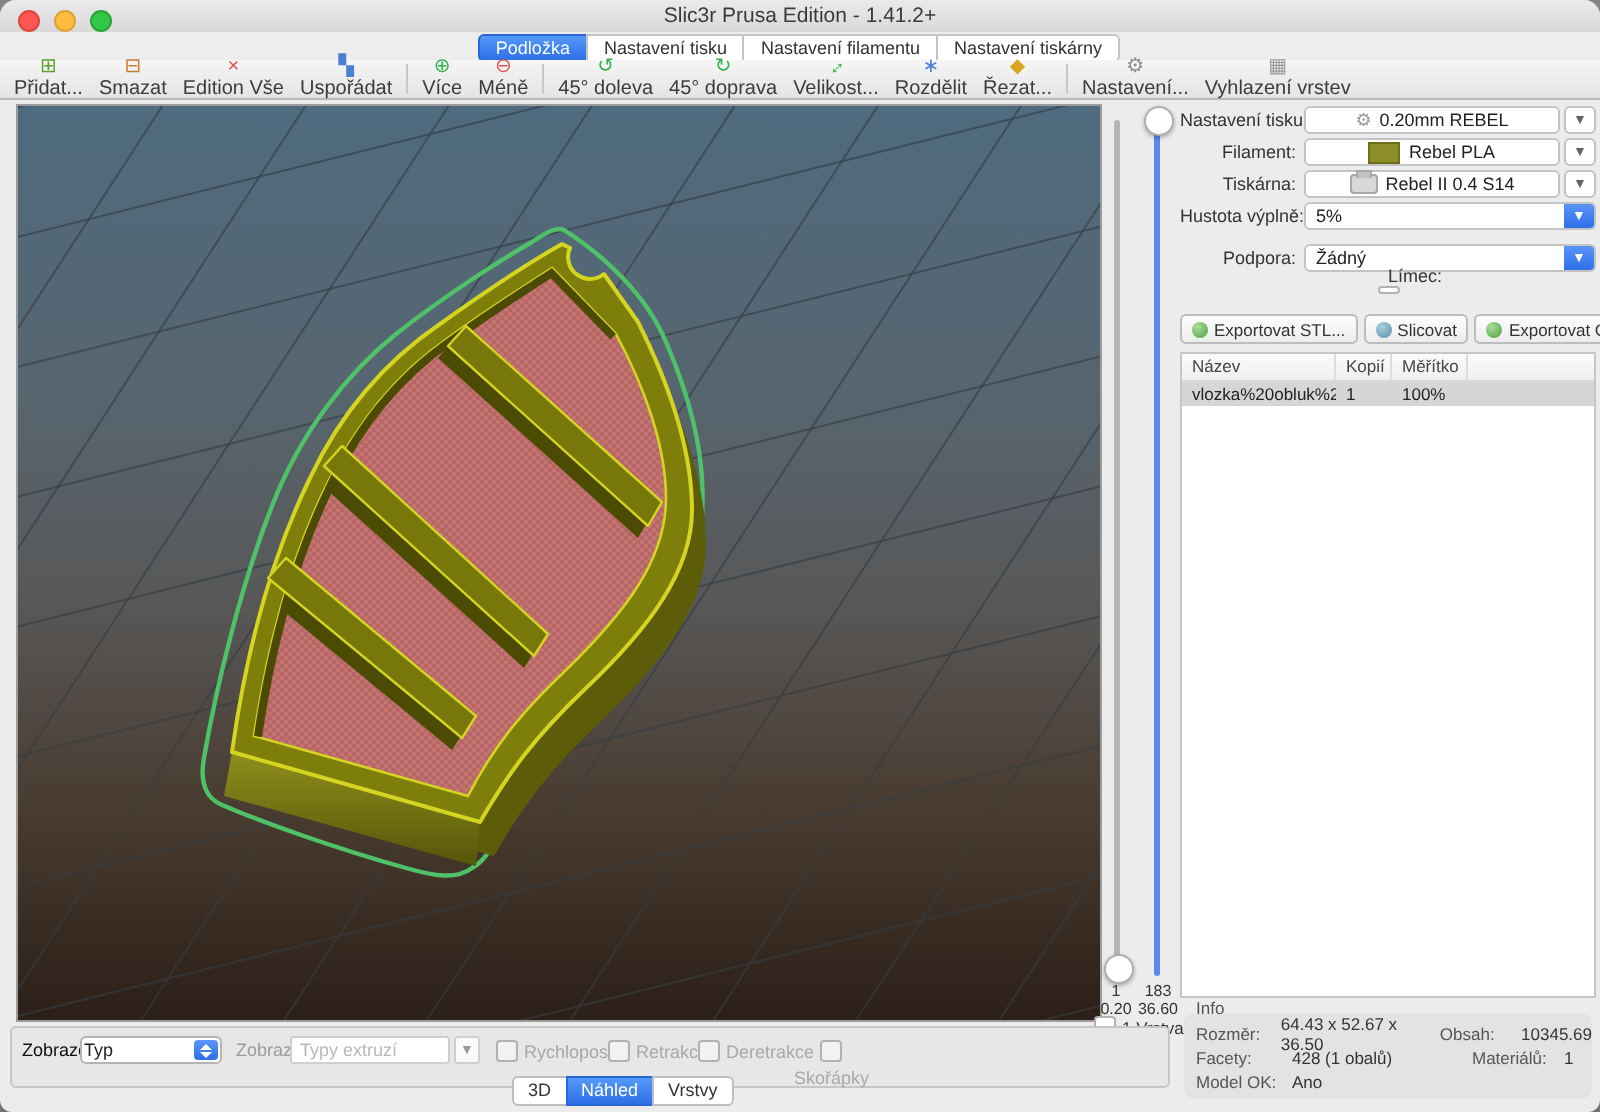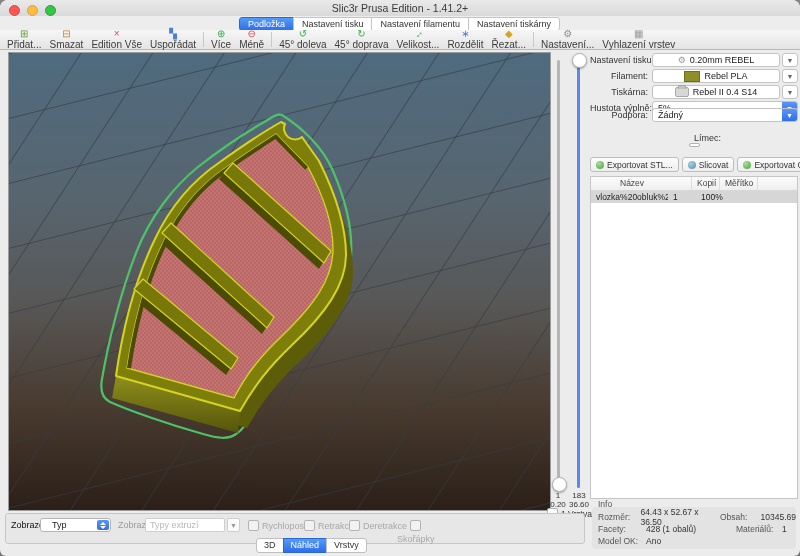--- a/index.html
+++ b/index.html
@@ -59,36 +59,36 @@
   .printericon{width:12px;height:8px;background:#d8d8d8;border:1px solid #a8a8a8;border-radius:2px;position:relative;}
   .printericon:before{content:"";position:absolute;left:2px;right:2px;top:-3px;height:3px;background:#c2c2c2;border:1px solid #a8a8a8;border-bottom:none;}
   .exports{position:absolute;left:0;top:107px;display:flex;gap:3px;}
   .expbtn{height:15px;background:linear-gradient(#fdfdfd,#ededed);border:1px solid #bdbdbd;border-radius:3px;font-size:8.5px;color:#333;display:flex;align-items:center;gap:3px;padding:0 5px;white-space:nowrap;box-sizing:border-box;}
   .dot{width:8px;height:8px;border-radius:50%;}
   .dot-green{background:radial-gradient(circle at 35% 30%,#a8e09a,#4f9e3f);}
   .dot-blue{background:radial-gradient(circle at 35% 30%,#a9cfe0,#5b8fa8);}
   .filetable{position:absolute;left:0;top:126px;width:206px;height:321px;background:#fff;border:1px solid #c6c6c6;font-size:8.5px;}
   .thead{display:flex;height:13px;background:linear-gradient(#fbfbfb,#efefef);border-bottom:1px solid #d8d8d8;color:#444;}
   .th{padding:1px 0 0 5px;border-right:1px solid #ddd;box-sizing:border-box;}
-  .th1{width:77px;margin-left:24px;}.th2{width:28px;}.th3{width:38px;}
+  .th1{width:77px;}.th2{width:28px;}.th3{width:38px;}
   .trow{display:flex;height:12px;background:#d6d6d6;color:#222;align-items:center;}
   .td{padding-left:5px;box-sizing:border-box;white-space:nowrap;overflow:hidden;}
   .td1{width:77px;}.td2{width:28px;}.td3{width:38px;}
   .infolegend{position:absolute;left:8px;top:449px;font-size:8.5px;color:#555;}
   .infobox{position:absolute;left:2px;top:457px;width:204px;height:42px;background:#e3e3e3;border-radius:4px;padding:4px 0 0 6px;box-sizing:border-box;font-size:8.5px;color:#333;}
   .irow{display:flex;height:12px;align-items:center;}
   .il{color:#555;width:48px;}
   .iv{width:90px;}
   .il2{color:#555;width:46px;}
   .iv2{flex:1;}
   
   .bottombar{position:absolute;left:5px;top:463px;width:580px;height:31px;background:#e7e7e7;border:1px solid #c6c6c6;border-radius:3px;box-sizing:border-box;}
   .bblabel{position:absolute;font-size:9px;color:#111;top:6px;}
   .bblabel.dis{color:#9b9b9b;}
-  .viewpopup{position:absolute;left:34px;top:4px;width:71px;height:14px;background:#fff;border:1px solid #b5b5b5;border-radius:3px;box-sizing:border-box;font-size:9px;color:#222;display:flex;align-items:center;padding-left:11px;}
+  .viewpopup{position:absolute;left:34px;top:4px;width:71px;height:14px;background:#fff;border:1px solid #b5b5b5;border-radius:3px;box-sizing:border-box;font-size:9px;color:#222;display:flex;align-items:center;padding-left:1px;}
   .stepper{position:absolute;right:1px;top:1px;width:12px;height:10px;background:linear-gradient(#5a95f8,#2f6fe8);border-radius:2px;display:flex;flex-direction:column;align-items:center;justify-content:center;}
   .stepper i{display:block;width:0;height:0;border-left:3px solid transparent;border-right:3px solid transparent;}
   .stepper .up{border-bottom:3px solid #fff;margin-bottom:1px;}
   .stepper .dn{border-top:3px solid #fff;}
   .extrcombo{position:absolute;left:139px;top:4px;width:80px;height:14px;background:#fff;border:1px solid #cfcfcf;border-radius:2px;box-sizing:border-box;font-size:9px;color:#b8b8b8;display:flex;align-items:center;padding-left:4px;}
   .extrbtn{position:absolute;left:221px;top:4px;width:13px;height:14px;background:#fafafa;border:1px solid #cfcfcf;border-radius:2px;box-sizing:border-box;font-size:7px;color:#999;display:flex;align-items:center;justify-content:center;}
   .bbcb{position:absolute;top:6px;display:flex;align-items:center;gap:3px;}
   .bbcb .lbl{font-size:9px;color:#a8a8a8;white-space:nowrap;}
   .bbcb .cbbox{background:#f2f2f2;}
   .modeseg{position:absolute;left:251px;top:24px;display:flex;}
@@ -298,21 +298,21 @@
       </div>
 
       <div class="prow" style="top:51px;">
         <span class="plabel">Hustota výplně:</span>
         <div class="popup">
           <span>5%</span>
           <span class="popbtn">▼</span>
         </div>
       </div>
 
-      <div class="prow" style="top:58px;align-items:center;">
+      <div class="prow" style="top:72px;align-items:center;">
         <span class="plabel">Podpora:</span>
         <div class="popup">
           <span>Žádný</span>
           <span class="popbtn">▼</span>
         </div>
       </div>
 
       <div class="prow" style="top:83px;flex-direction:column;">
         <span class="plabel">Límec:</span>
         <span class="cbbox"></span>

